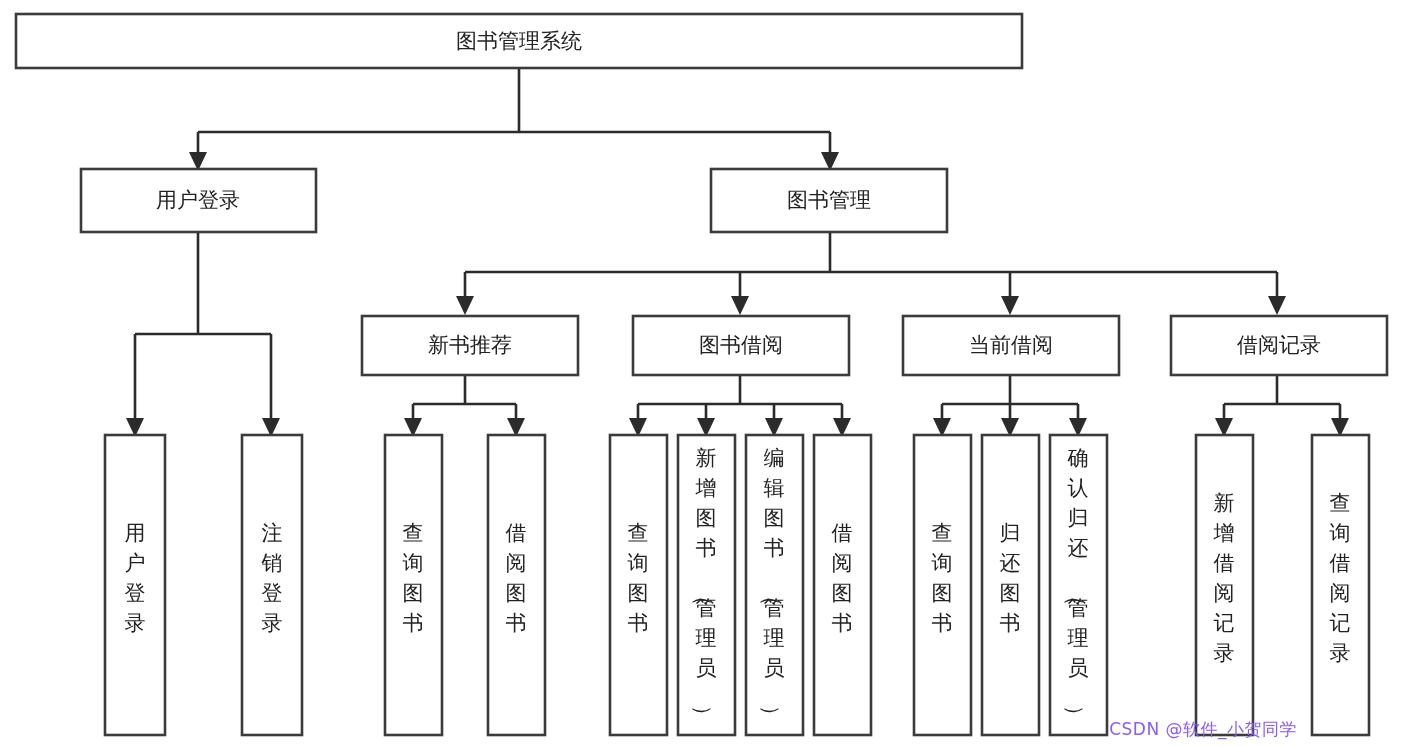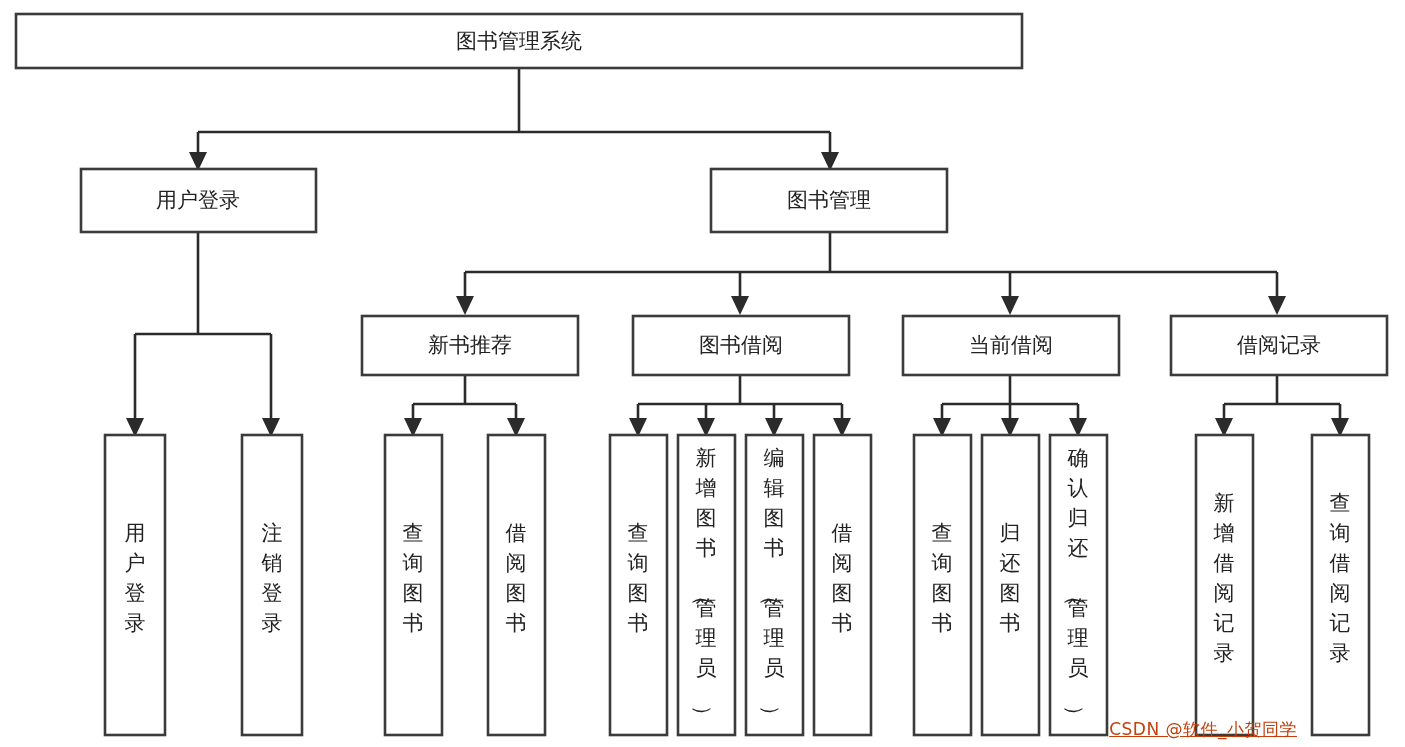--- a/index.html
+++ b/index.html
@@ -54,25 +54,24 @@
     font-size: 21px;
     fill: #222222;
     text-anchor: middle;
   }
   .watermark {
     position: absolute;
     right: 8px;
     bottom: 6px;
     font-family: "DejaVu Sans", "Liberation Sans", sans-serif;
     font-size: 17px;
-    color: #c2410c;
+    color: #8b5cf6;
     letter-spacing: 0.5px;
     pointer-events: none;
     white-space: nowrap;
-    text-decoration: underline;
   }
 </style>
 </head>
 <body>
 
 <div id="diagram-root">
 
   <svg class="canvas" viewBox="0 0 1405 747" xmlns="http://www.w3.org/2000/svg">
 
     <defs>

